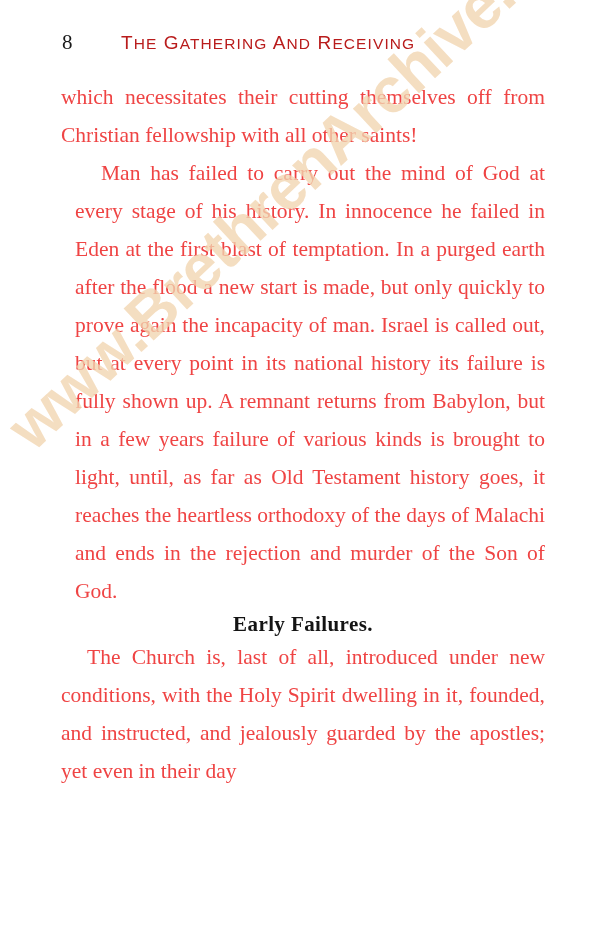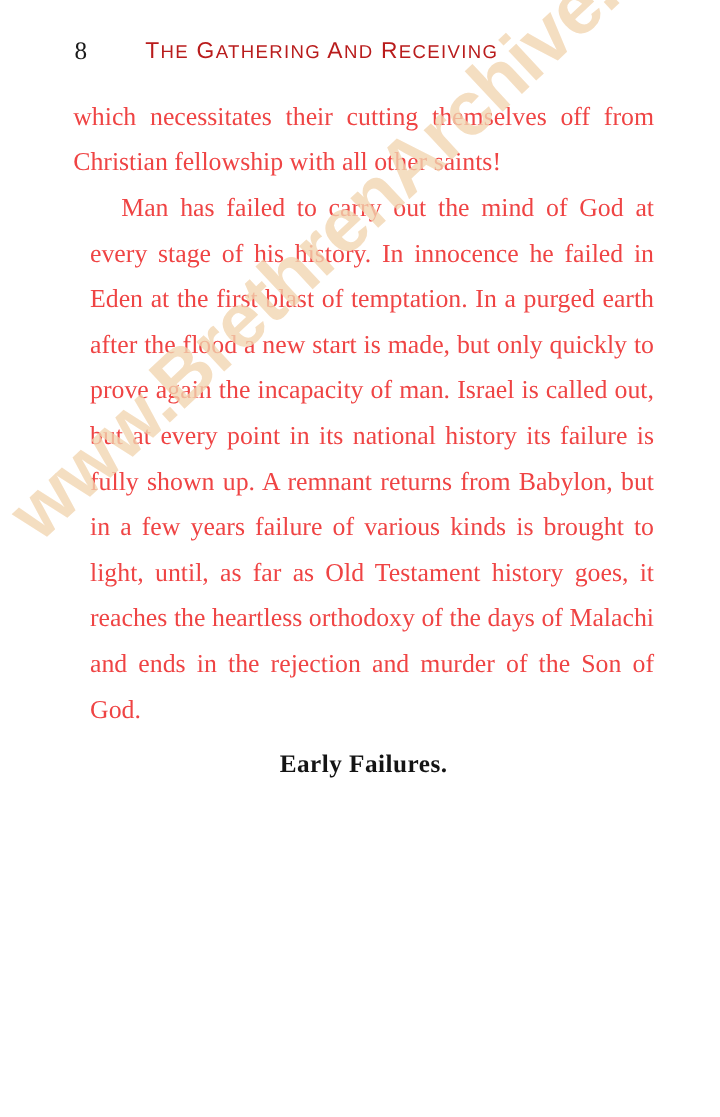--- a/index.html
+++ b/index.html
@@ -103,21 +103,21 @@
     text-indent: 0;
   }
   p.indent {
     text-indent: 26px;
   }
   p + p {
     margin-top: 0;
     margin-left: 14px;
   }
   .subhead {
-    margin: 14px 0 1px 0;
+    margin: 2px 0 1px 0;
     text-align: center;
     font-size: 21px;
     font-weight: bold;
     letter-spacing: 0.4px;
     color: #141414;
   }
 </style>
 </head>
 <body>
 
@@ -125,19 +125,20 @@
 
   <div class="running-head">
     <div class="folio">8</div>
     <div class="head-title"><span class="cap">T</span><span class="sc">HE</span><span class="cap"> G</span><span class="sc">ATHERING</span><span class="cap"> A</span><span class="sc">ND</span><span class="cap"> R</span><span class="sc">ECEIVING</span></div>
   </div>
 
   <div class="body-text">
     <p class="first">which necessitates their cutting themselves off from Christian fellowship with all other saints!</p>
     <p class="indent">Man has failed to carry out the mind of God at every stage of his history.   In innocence he failed in Eden at the first blast of temptation. In a purged earth after the flood a new start is made, but only quickly to prove again the incapacity of man.   Israel is called out, but at every point in its national history its failure is fully shown up.   A remnant returns from Babylon, but in a few years failure of various kinds is brought to light, until, as far as Old Testament history goes, it reaches the heartless orthodoxy of the days of Malachi and ends in the rejection and murder of the Son of God.</p>
     <div class="subhead">Early Failures.</div>
+    <p class="indent">The Church is, last of all, introduced under new conditions, with the Holy Spirit dwelling in it, founded, and instructed, and jealously guarded by the apostles; yet even in their day</p>
   </div>
 
   <div class="watermark">
     <div class="watermark-text">www.BrethrenArchive.org</div>
   </div>
 
 </div>
 
 </body></html>

